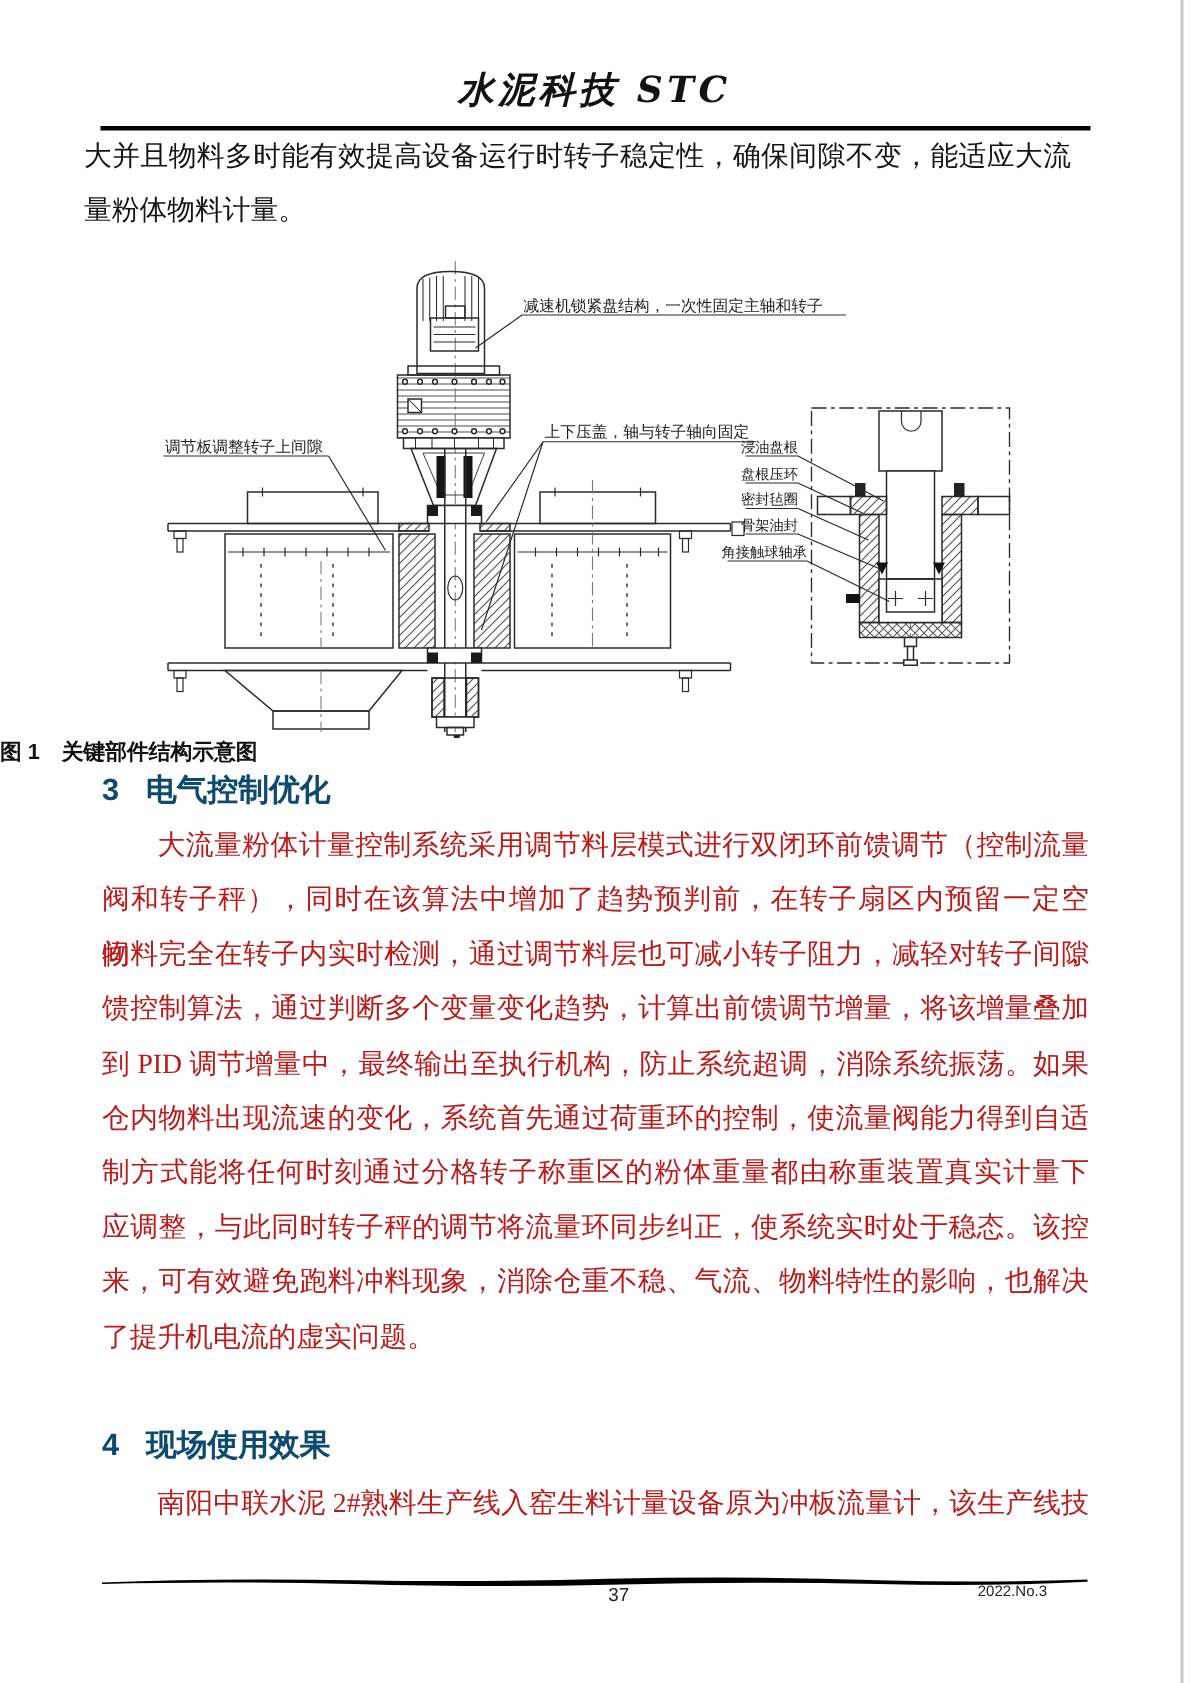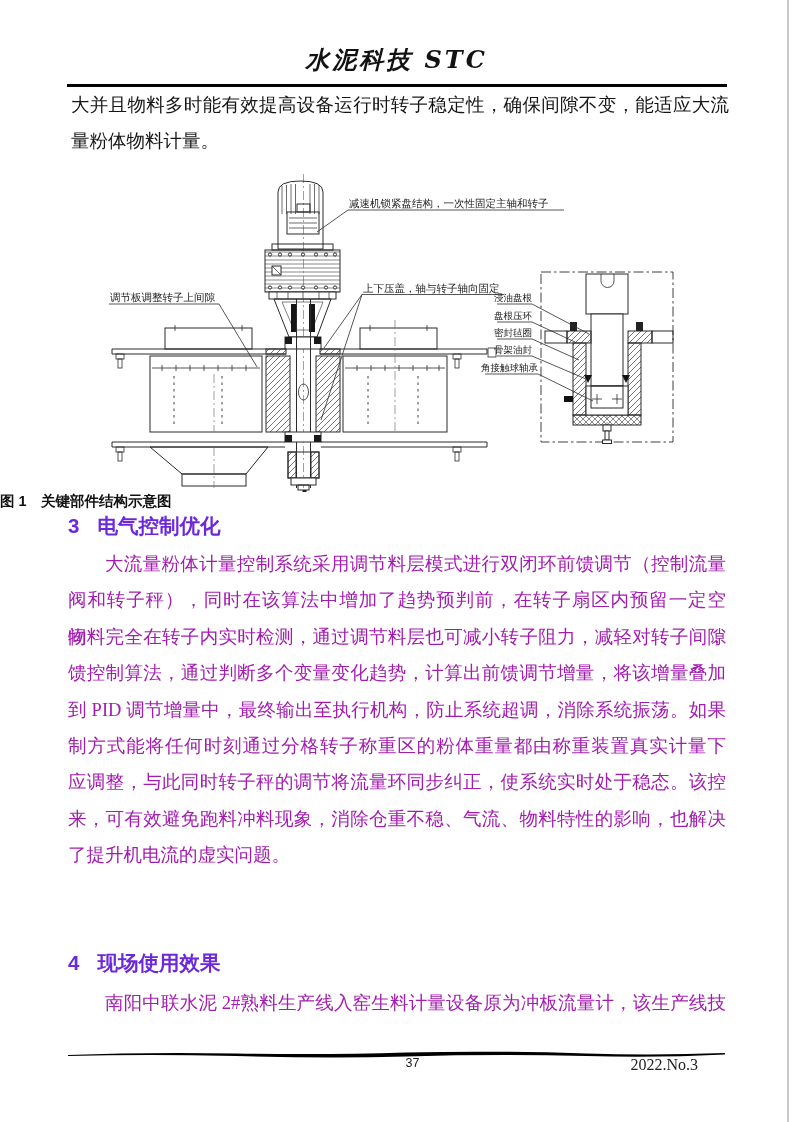--- a/index.html
+++ b/index.html
@@ -9,46 +9,46 @@
     margin:0 auto;
   }
   .scan-edge{position:absolute;top:0;right:4px;width:2px;height:1122px;background:#c9c9c9;}
   .journal-title{
     position:absolute;top:44px;left:0;width:100%;text-align:center;
     font-family:"DejaVu Serif", serif;font-style:italic;font-weight:bold;
     font-size:24px;letter-spacing:3px;
   }
   .header-rule{position:absolute;top:84px;left:67px;width:660px;height:2.5px;background:#000;}
   .body-line{
-    position:absolute;left:71px;width:658px;font-size:18.5px;line-height:26px;
+    position:absolute;left:56px;width:658px;font-size:18.5px;line-height:26px;
     text-align:justify;color:#151515;
   }
   .jlast{text-align-last:justify;}
-  .para-block{position:absolute;left:68px;width:658px;font-size:18.5px;color:#a21caf;}
+  .para-block{position:absolute;left:68px;width:658px;font-size:18.5px;color:#b91c1c;}
   .para-block .ln{height:36.4px;line-height:36.4px;text-align:justify;overflow:visible;}
   .para-block .ln.jlast{text-align-last:justify;}
   .para-block .ln.indent{padding-left:37px;width:621px;}
   .fig-caption{
     position:absolute;top:492px;left:0;width:100%;text-align:left;
     font-family:"Liberation Sans", sans-serif;font-size:14.5px;font-weight:600;color:#111;
   }
   .sec-heading{
     position:absolute;left:68px;font-family:"Liberation Sans", sans-serif;
-    font-weight:bold;font-size:20.5px;color:#6d28d9;
+    font-weight:bold;font-size:20.5px;color:#0c4a6e;
   }
   .sec-heading .num{margin-right:18px;}
   .figure-svg{position:absolute;left:70px;top:170px;}
   .footer-rule{position:absolute;left:66px;top:1050px;}
   .footer-page{
     position:absolute;top:1056px;left:16px;width:100%;text-align:center;
     font-family:"Liberation Sans", sans-serif;font-size:12.5px;color:#222;
   }
   .footer-issue{
     position:absolute;top:1056px;right:95px;
-    font-family:Liberation Serif, serif;font-size:16px;color:#222;
+    font-family:Liberation Sans, sans-serif;font-size:10px;color:#222;
   }
   svg text{font-family:"Liberation Sans", sans-serif;fill:#1c1c1c;}
 </style>
 </head>
 <body>
 
 <div class="page">
 
   <div class="journal-title">水泥科技 STC</div>
   <div class="header-rule"></div>
@@ -245,20 +245,21 @@
   <div class="sec-heading" style="top:512px;">
     <span class="num">3</span><span>电气控制优化</span>
   </div>
 
   <div class="para-block" style="top:546px;">
     <div class="ln jlast indent">大流量粉体计量控制系统采用调节料层模式进行双闭环前馈调节（控制流量</div>
     <div class="ln jlast">阀和转子秤），同时在该算法中增加了趋势预判前，在转子扇区内预留一定空间，</div>
     <div class="ln jlast">物料完全在转子内实时检测，通过调节料层也可减小转子阻力，减轻对转子间隙</div>
     <div class="ln jlast">馈控制算法，通过判断多个变量变化趋势，计算出前馈调节增量，将该增量叠加</div>
     <div class="ln jlast">到 PID 调节增量中，最终输出至执行机构，防止系统超调，消除系统振荡。如果</div>
+    <div class="ln jlast">仓内物料出现流速的变化，系统首先通过荷重环的控制，使流量阀能力得到自适</div>
     <div class="ln jlast">制方式能将任何时刻通过分格转子称重区的粉体重量都由称重装置真实计量下</div>
     <div class="ln jlast">应调整，与此同时转子秤的调节将流量环同步纠正，使系统实时处于稳态。该控</div>
     <div class="ln jlast">来，可有效避免跑料冲料现象，消除仓重不稳、气流、物料特性的影响，也解决</div>
     <div class="ln">了提升机电流的虚实问题。</div>
   </div>
 
   <div class="sec-heading" style="top:949px;">
     <span class="num">4</span><span>现场使用效果</span>
   </div>
 

